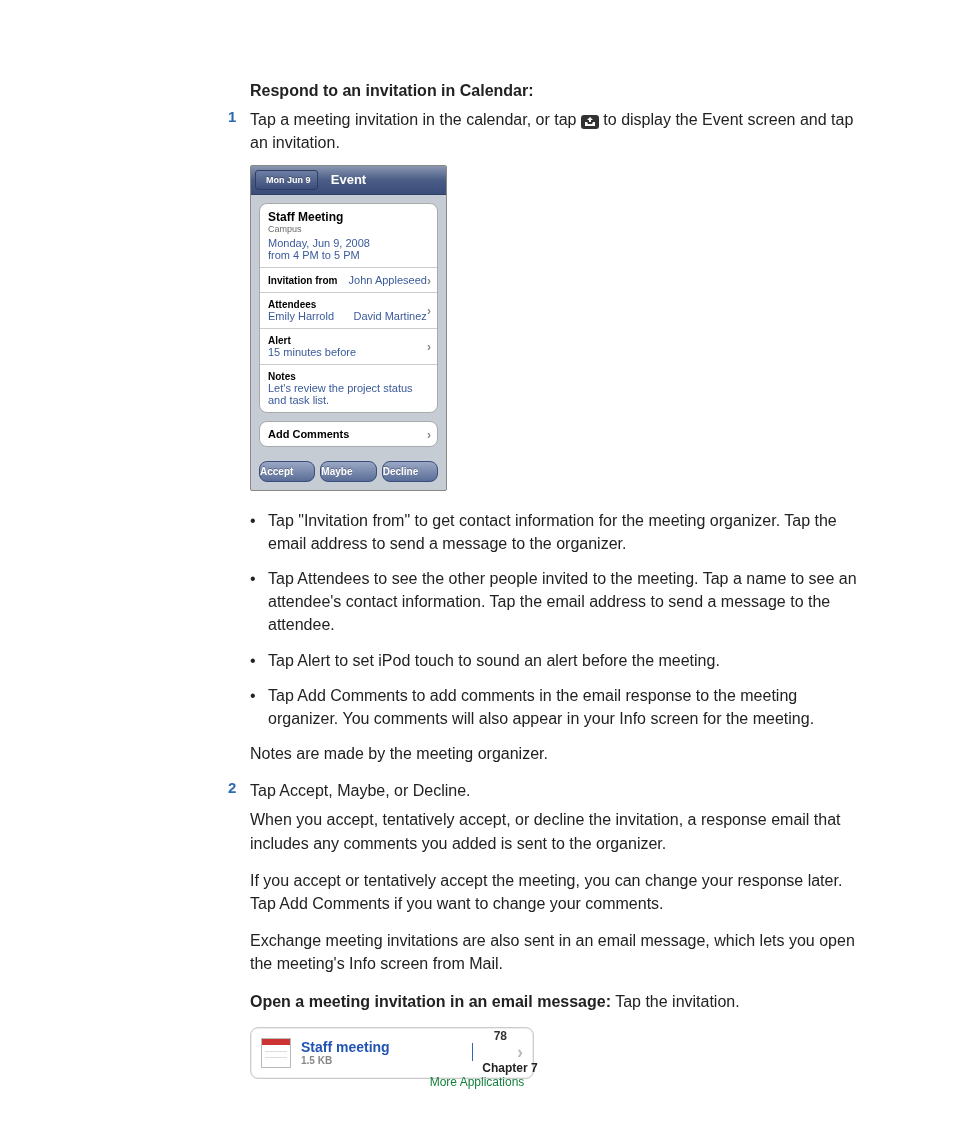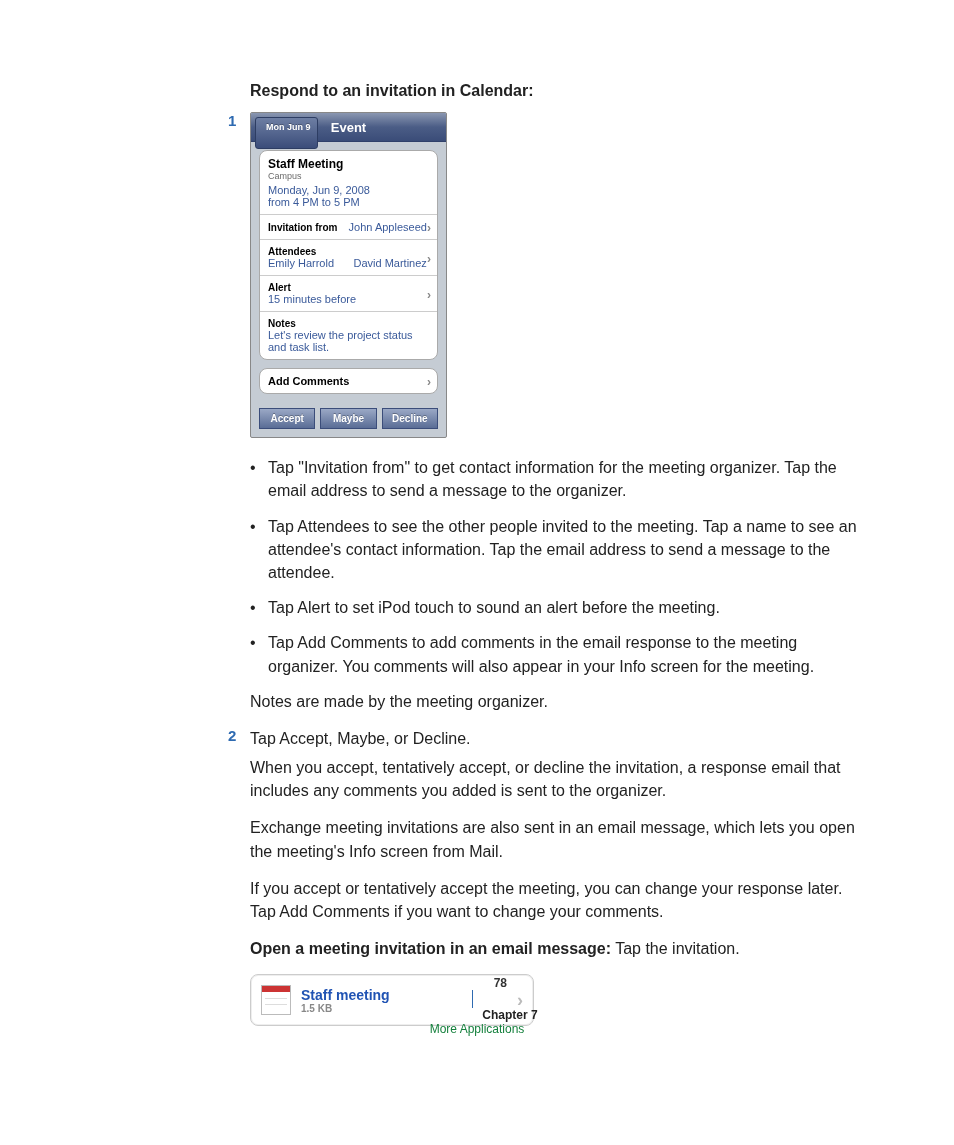--- a/index.html
+++ b/index.html
@@ -68,21 +68,21 @@
   }
   .ip-back {
     position: absolute;
     left: 4px;
     top: 4px;
     height: 18px;
     background: linear-gradient(#6d7ea3, #3b4d7a);
     color: #fff;
     font-size: 9px;
     font-weight: bold;
-    padding: 0 6px 12px 10px;
+    padding: 0 6px 0 10px;
     line-height: 18px;
     border-radius: 3px;
     border: 1px solid #2d3d63;
     text-shadow: 0 -1px 0 rgba(0,0,0,0.3);
   }
   .ip-group {
     background: #fff;
     margin: 8px;
     border: 1px solid #aaa;
     border-radius: 8px;
@@ -107,28 +107,28 @@
     font-weight: bold;
   }
   .ip-link { color: #3a5a9a; font-size: 11px; }
   .ip-buttons {
     display: flex;
     gap: 5px;
     padding: 6px 8px 8px;
   }
   .ip-btn {
     flex: 1;
-    text-align: center;
+    text-align: left;
     background: linear-gradient(#9aa8c5, #5a6d96);
     border: 1px solid #3b4d7a;
     color: #fff;
     font-size: 10px;
     font-weight: bold;
     padding: 4px 0;
-    border-radius: 0;
+    border-radius: 8px;
     text-shadow: 0 -1px 0 rgba(0,0,0,0.3);
   }
   .bullets {
     list-style: none;
     padding-left: 18px;
     margin: 0 0 10px 0;
   }
   .bullets li {
     position: relative;
     margin-bottom: 12px;
@@ -223,20 +223,29 @@
 <body>
 
 <div class="page">
   <div class="content">
 
     <p class="section-heading">Respond to an invitation in Calendar:</p>
 
     <ol class="numlist">
       <li class="numitem">
         <span class="num">1</span>
+        <p style="margin-bottom:10px">
+          <span>Tap a meeting invitation in the calendar, or tap</span>
+          <span class="inline-icon">
+            <svg width="12" height="10" viewBox="0 0 12 10">
+                <path d="M1 5h2l1 2h4l1-2h2v4H1z M6 0l3 3H7v2H5V3H3z" fill="#fff"></path>
+              </svg>
+          </span>
+          <span>to display the Event screen and tap an invitation.</span>
+        </p>
 
         <div class="iphone-screenshot">
           <div class="ip-header">
             <div class="ip-back">Mon Jun 9</div>
             <span>Event</span>
           </div>
 
           <div class="ip-group">
             <div class="ip-row">
               <div class="ip-title">Staff Meeting</div>
@@ -289,22 +298,22 @@
           <li><span class="dot">•</span><span>Tap Add Comments to add comments in the email response to the meeting organizer. You comments will also appear in your Info screen for the meeting.</span></li>
         </ul>
 
         <p style="margin-left:0">Notes are made by the meeting organizer.</p>
       </li>
 
       <li class="numitem">
         <span class="num">2</span>
         <p style="margin-bottom:6px">Tap Accept, Maybe, or Decline.</p>
         <p>When you accept, tentatively accept, or decline the invitation, a response email that includes any comments you added is sent to the organizer.</p>
+        <p>If you accept or tentatively accept the meeting, you can change your response later. Tap Add Comments if you want to change your comments.</p>
         <p>Exchange meeting invitations are also sent in an email message, which lets you open the meeting's Info screen from Mail.</p>
-        <p>If you accept or tentatively accept the meeting, you can change your response later. Tap Add Comments if you want to change your comments.</p>
 
         <p>
           <span class="bold">Open a meeting invitation in an email message:</span><span>  Tap the invitation.</span>
         </p>
 
         <div class="mail-attach">
           <div class="cal-icon"></div>
           <div>
             <div class="mail-title">Staff meeting</div>
             <div class="mail-size">1.5 KB</div>

